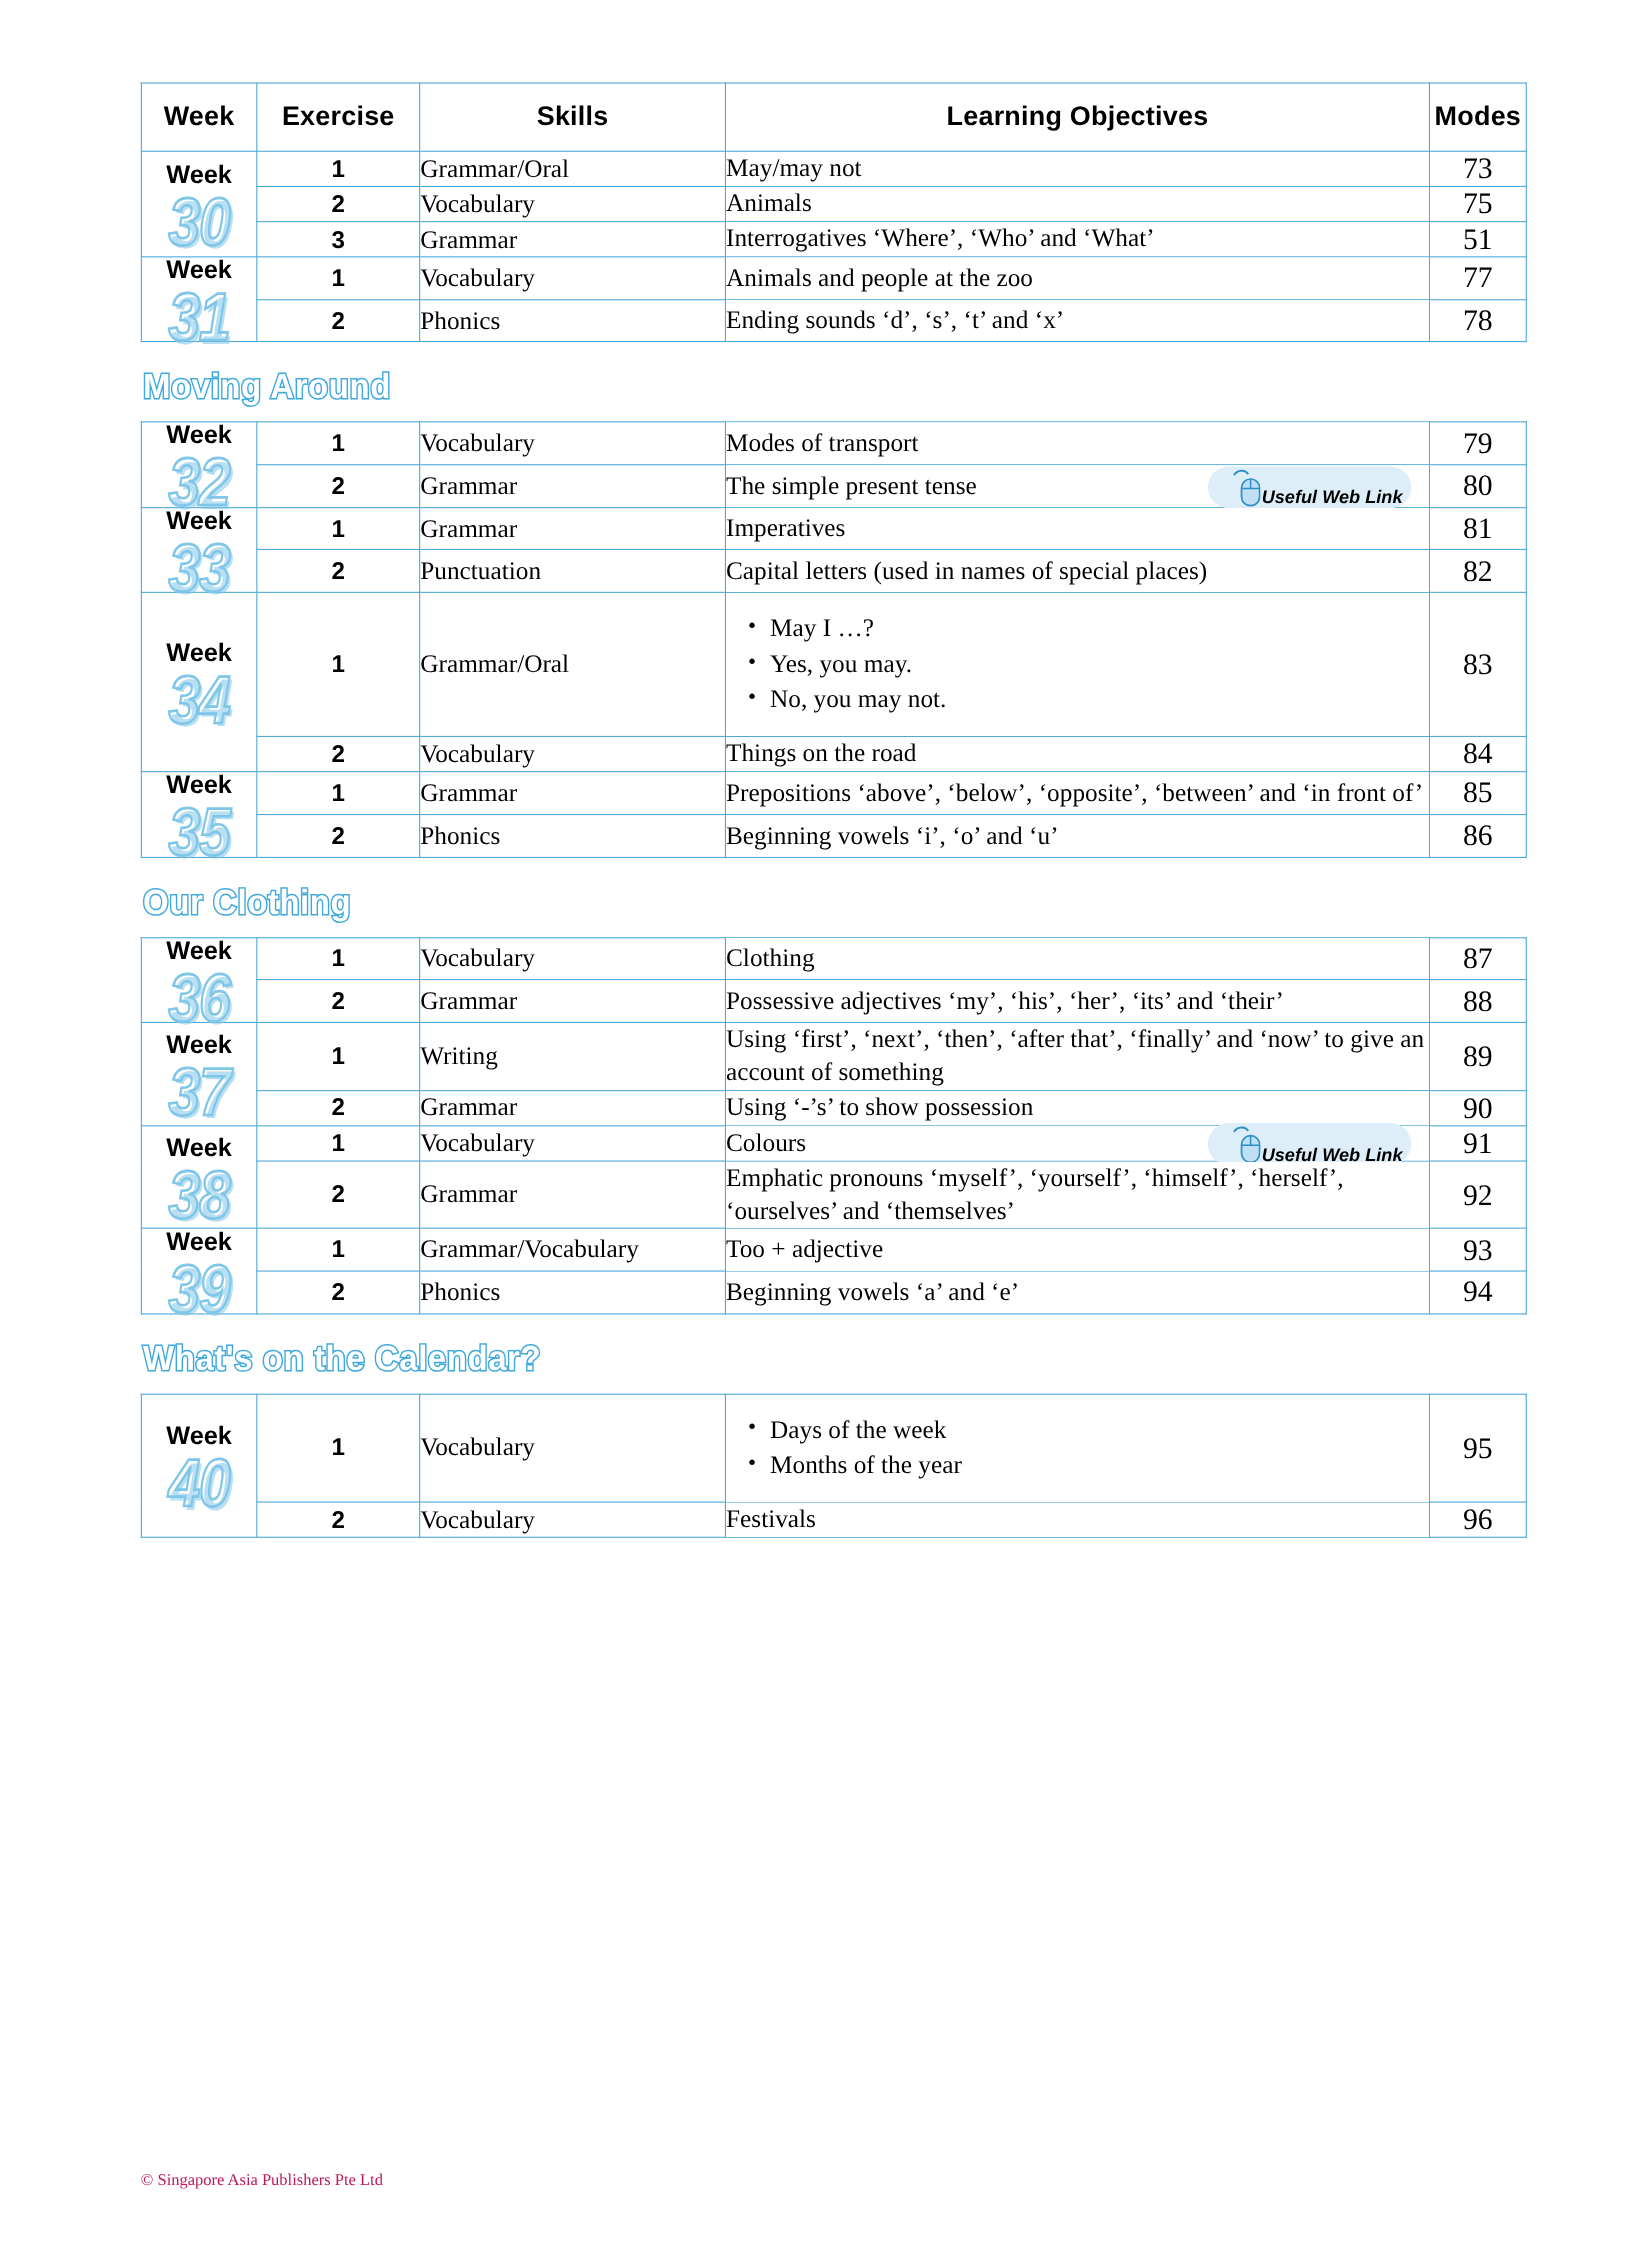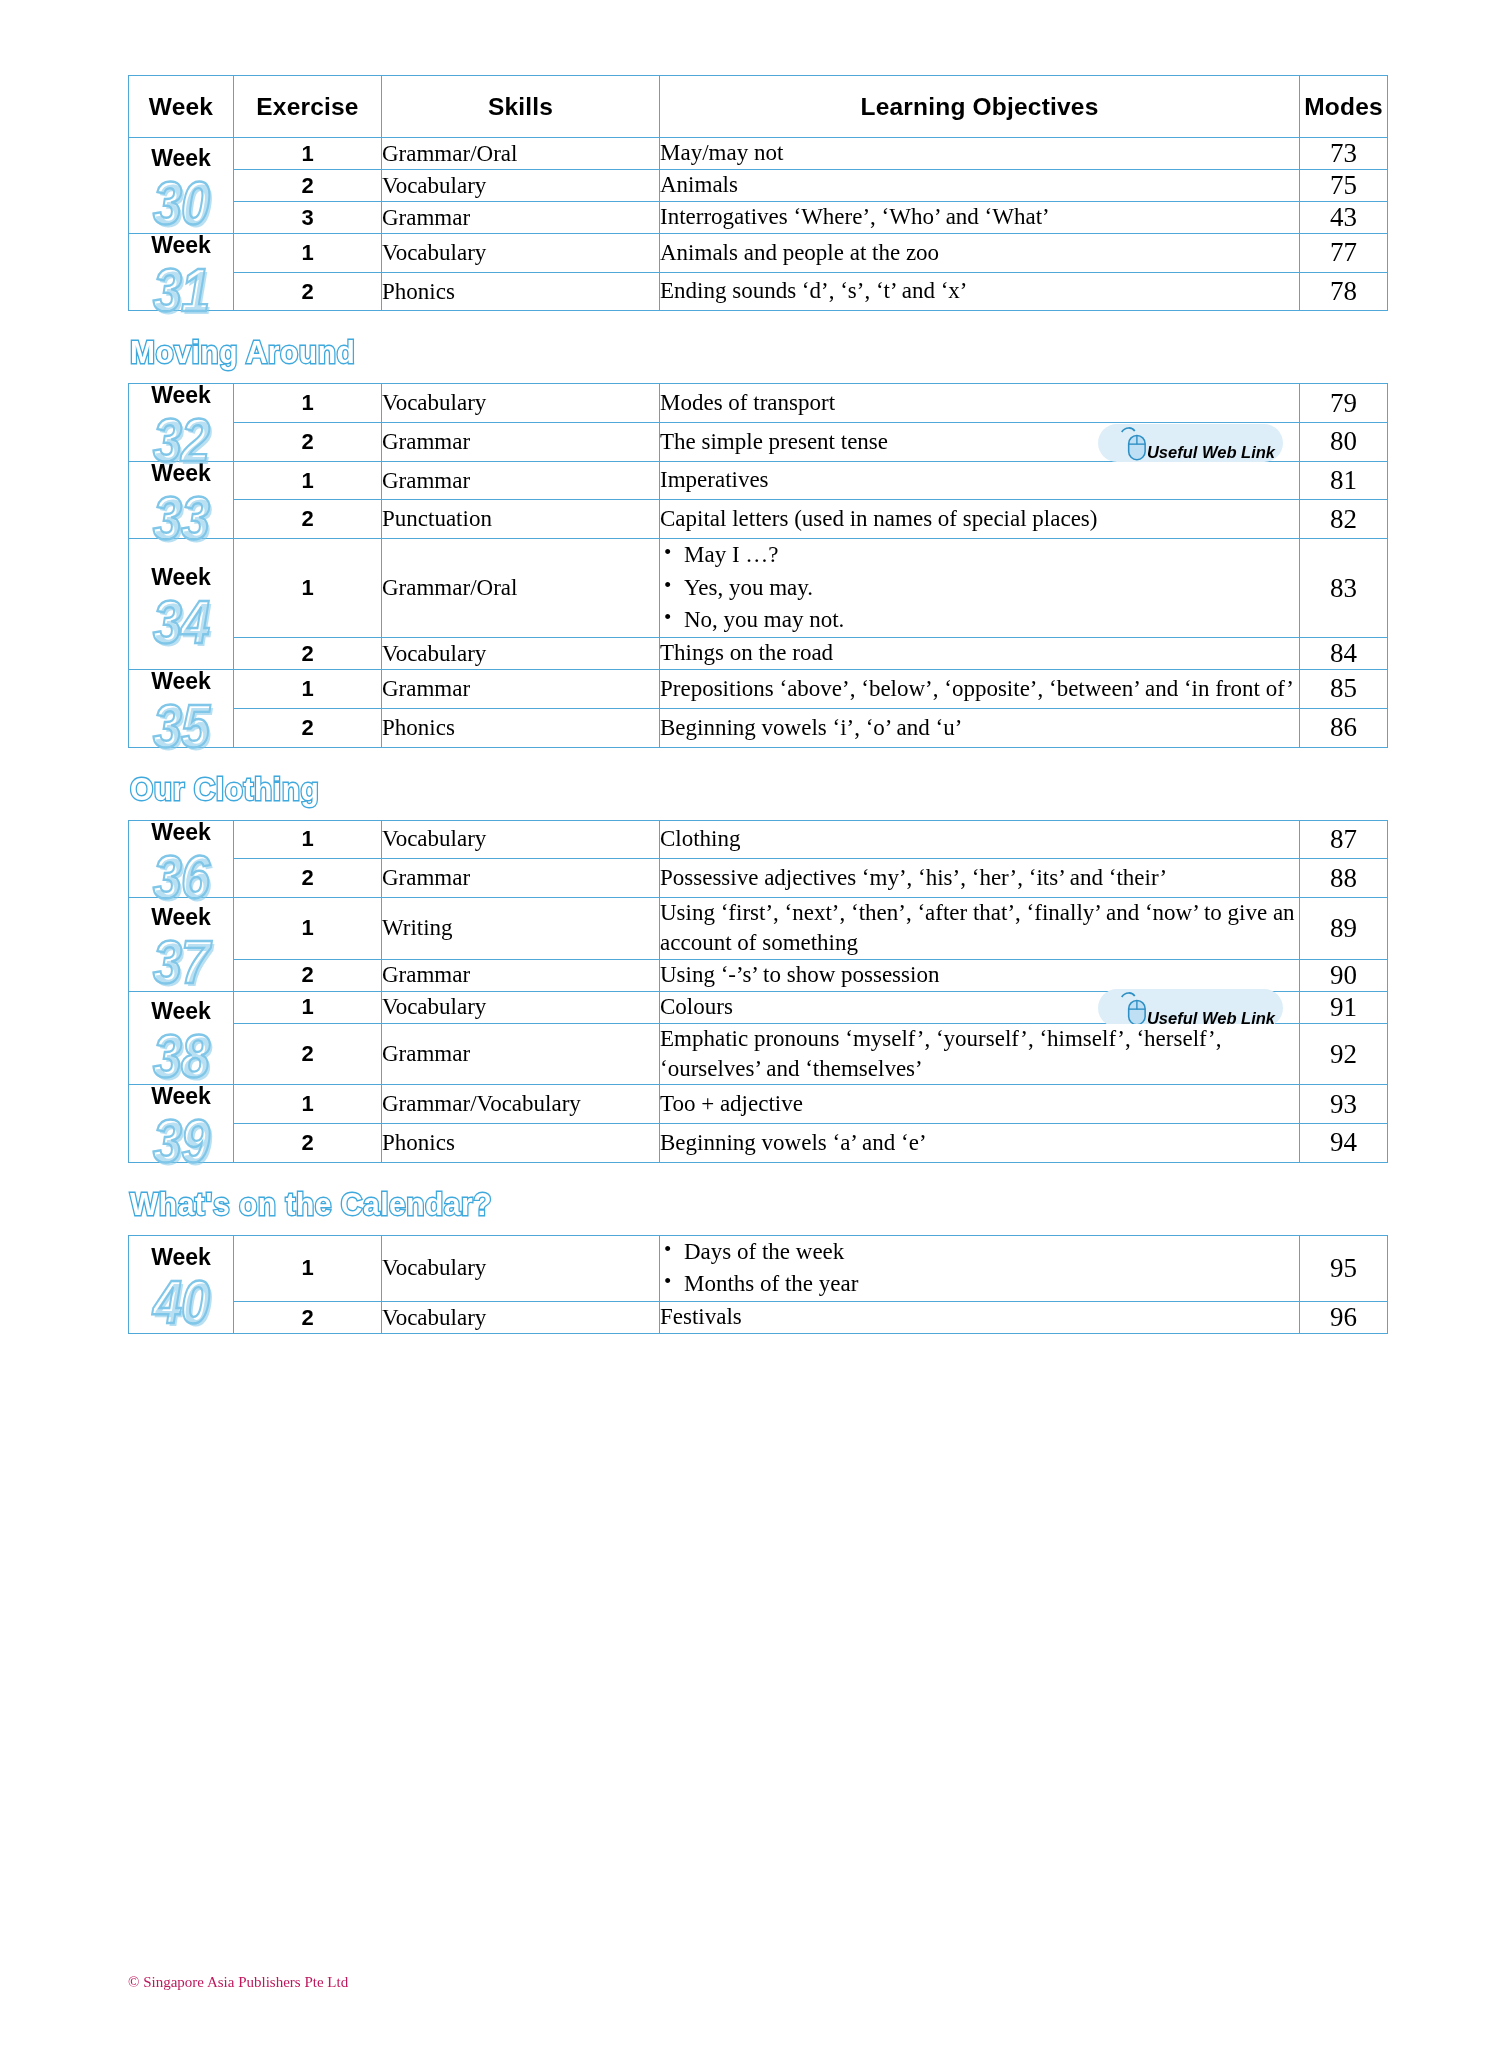--- a/index.html
+++ b/index.html
@@ -106,21 +106,21 @@
     position: relative;
   }
   td.page-cell {
     text-align: center;
     font-size: 27px;
     font-family: "Liberation Serif", serif;
   }
 
   ul.lo-list {
     list-style: none;
-    margin: 0; padding: 0;
+    margin: 16px; padding: 0;
   }
   ul.lo-list li {
     position: relative;
     padding-left: 24px;
     line-height: 1.42;
   }
   ul.lo-list li:before {
     content: "•";
     position: absolute;
     left: 4px;
@@ -238,21 +238,21 @@
               <span class="lo-text">Animals</span>
             </td>
             <td class="page-cell">75</td>
           </tr>
           <tr>
             <td class="num-cell">3</td>
             <td class="skill-cell">Grammar</td>
             <td class="lo-cell">
               <span class="lo-text">Interrogatives ‘Where’, ‘Who’ and ‘What’</span>
             </td>
-            <td class="page-cell">43</td>
+            <td class="page-cell">51</td>
           </tr>
           <tr>
             <td class="week-cell" rowspan="2">
               <span class="week-word">Week</span>
               <span class="week-num">31</span>
             </td>
             <td class="num-cell">1</td>
             <td class="skill-cell">Vocabulary</td>
             <td class="lo-cell">
               <span class="lo-text">Animals and people at the zoo</span>

